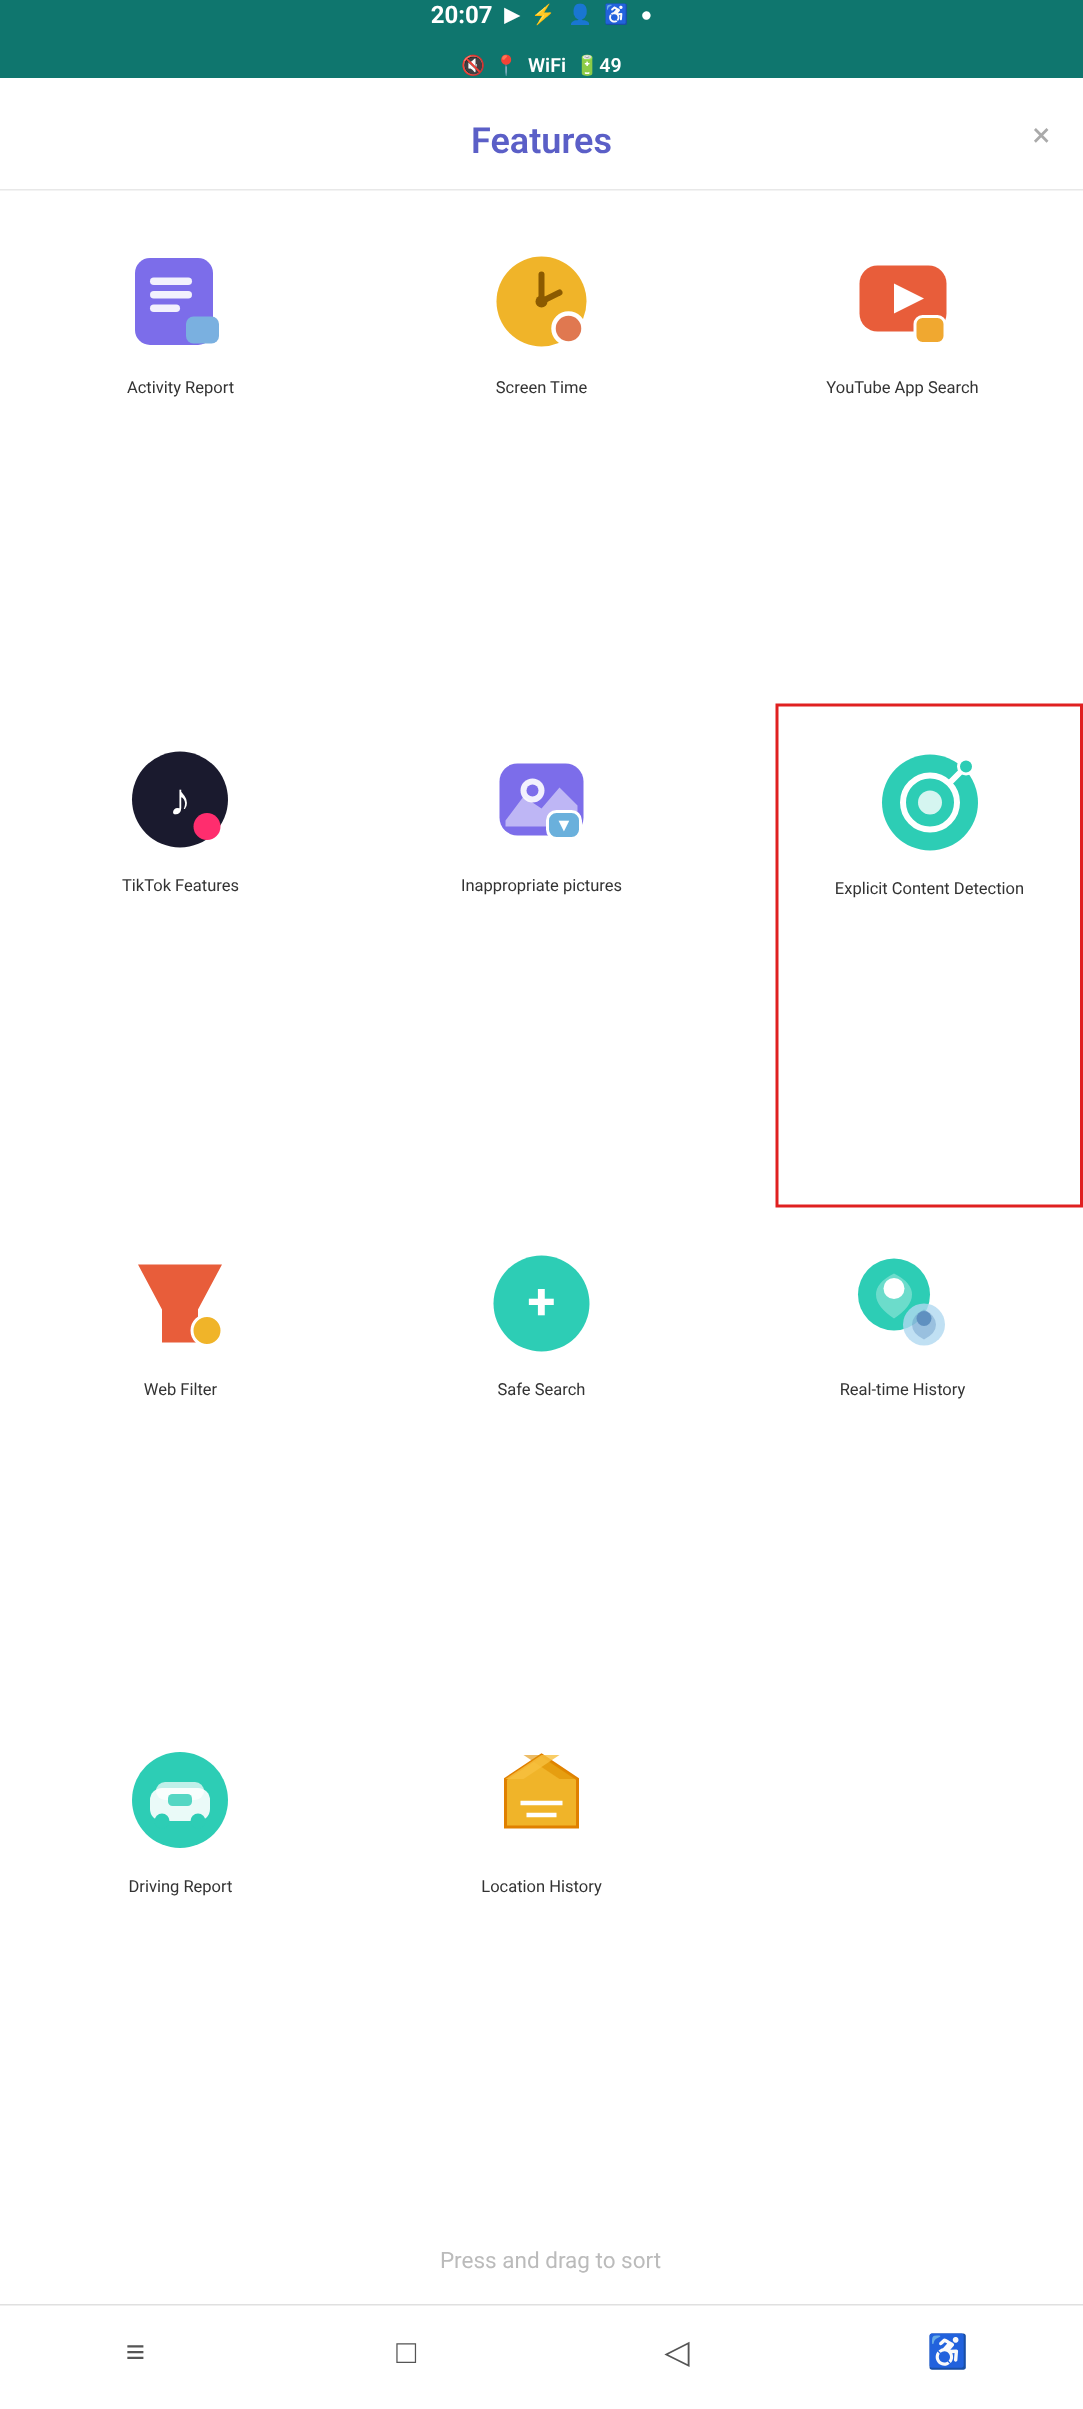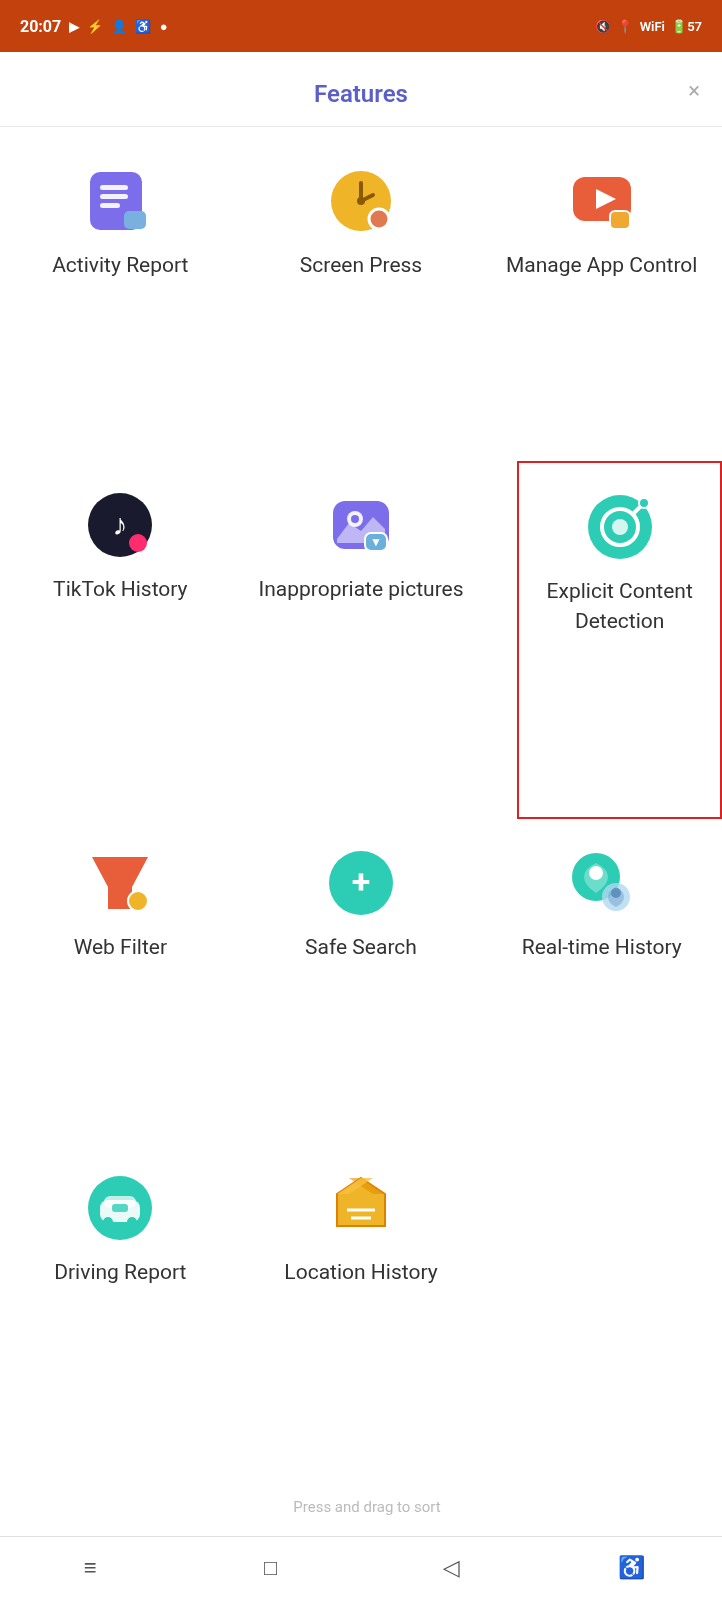--- a/index.html
+++ b/index.html
@@ -7,29 +7,30 @@
       width: 722px;
       min-height: 1606px;
       font-family: -apple-system, BlinkMacSystemFont, 'Segoe UI', Roboto, sans-serif;
       background: #f5f5f5;
       display: flex;
       flex-direction: column;
     }
 
     
     .status-bar {
-      background: #c2410c;
+      background: #0f766e;
       height: 52px;
       display: flex;
       align-items: center;
       justify-content: space-between;
       padding: 0 20px;
       color: white;
       font-size: 15px;
       font-weight: 600;
+      flex-direction: column;
     }
     .status-left { display: flex; align-items: center; gap: 8px; }
     .status-right { display: flex; align-items: center; gap: 6px; font-size: 13px; }
     .status-time { font-size: 16px; font-weight: 700; }
     .status-icon { font-size: 13px; }
 
     
     .main-container {
       background: white;
       flex: 1;
@@ -78,21 +79,21 @@
 
     .feature-icon {
       width: 72px;
       height: 72px;
       display: flex;
       align-items: center;
       justify-content: center;
     }
 
     .feature-label {
-      font-size: 21px;
+      font-size: 11px;
       color: #333;
       text-align: center;
       line-height: 1.4;
       font-weight: 400;
     }
 
     .feature-item.highlighted {
       border: 2px solid #e02020;
       margin-left: 36px;
     }
@@ -132,21 +133,21 @@
     <span class="status-icon">▶</span>
     <span class="status-icon">⚡</span>
     <span class="status-icon">👤</span>
     <span class="status-icon">♿</span>
     <span class="status-icon">●</span>
   </div>
   <div class="status-right">
     <span>🔇</span>
     <span>📍</span>
     <span>WiFi</span>
-    <span>🔋57</span>
+    <span>🔋49</span>
   </div>
 </div>
 
 <div class="main-container">
 
   <div class="header">
     <span class="header-title">Features</span>
     <span class="close-btn">×</span>
   </div>
 
@@ -168,43 +169,43 @@
     <div class="feature-item">
       <div class="feature-icon">
         <svg width="68" height="68" viewBox="0 0 68 68">
           <circle cx="34" cy="34" r="30" fill="#f0b429"></circle>
           <line x1="34" y1="34" x2="34" y2="16" stroke="#8b5a00" stroke-width="4" stroke-linecap="round"></line>
           <line x1="34" y1="34" x2="46" y2="28" stroke="#8b5a00" stroke-width="4" stroke-linecap="round"></line>
           <circle cx="34" cy="34" r="4" fill="#8b5a00"></circle>
           <circle cx="52" cy="52" r="10" fill="#e07850" stroke="white" stroke-width="3"></circle>
         </svg>
       </div>
-      <span class="feature-label">Screen Press</span>
+      <span class="feature-label">Screen Time</span>
     </div>
 
     <div class="feature-item">
       <div class="feature-icon">
         <svg width="68" height="68" viewBox="0 0 68 68">
           <rect width="58" height="44" x="5" y="10" rx="12" fill="#e85d3a"></rect>
           <polygon points="28,22 28,42 48,32" fill="white"></polygon>
           <rect x="42" y="44" width="20" height="18" rx="5" fill="#f0a830" stroke="white" stroke-width="2"></rect>
         </svg>
       </div>
-      <span class="feature-label">Manage App Control</span>
+      <span class="feature-label">YouTube App Search</span>
     </div>
 
     <div class="feature-item">
       <div class="feature-icon">
         <svg width="68" height="68" viewBox="0 0 68 68">
           <circle cx="34" cy="34" r="32" fill="#1a1a2e"></circle>
           <text x="34" y="44" text-anchor="middle" font-size="30" fill="white">♪</text>
           <circle cx="52" cy="52" r="9" fill="#ff2d6e"></circle>
         </svg>
       </div>
-      <span class="feature-label">TikTok History</span>
+      <span class="feature-label">TikTok Features</span>
     </div>
 
     <div class="feature-item">
       <div class="feature-icon">
         <svg width="68" height="68" viewBox="0 0 68 68">
           <rect width="56" height="48" x="6" y="10" rx="12" fill="#7c6dea"></rect>
           <circle cx="28" cy="28" r="8" fill="white" opacity="0.9"></circle>
           <circle cx="28" cy="28" r="4" fill="#7c6dea"></circle>
           <path d="M10 48 L22 32 L34 40 L46 26 L58 38 L58 52 L10 52 Z" fill="white" opacity="0.5"></path>
           <rect x="38" y="42" width="22" height="18" rx="6" fill="#6ab0dc" stroke="white" stroke-width="2"></rect>

